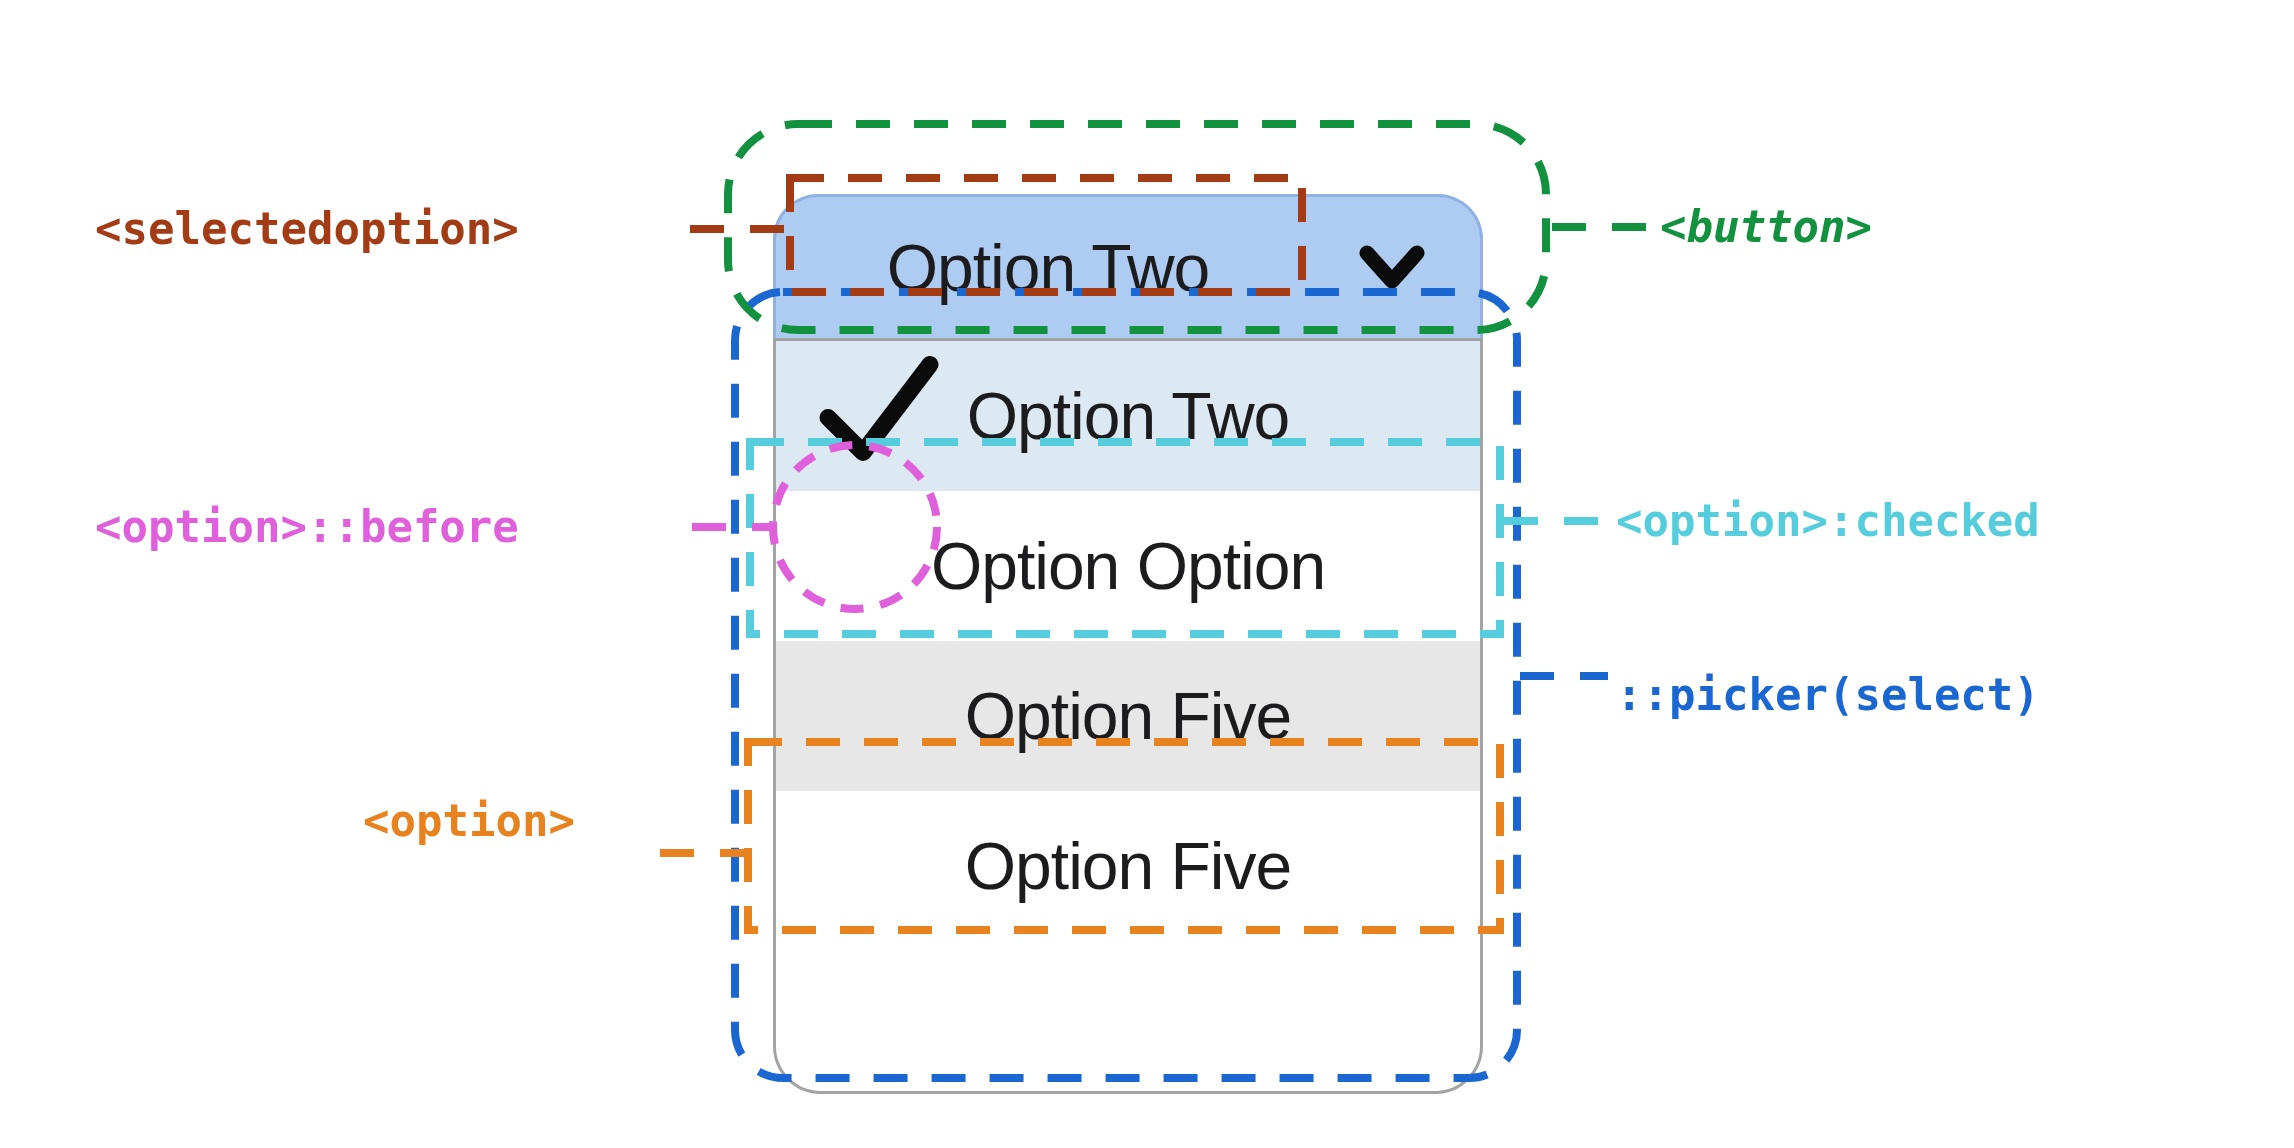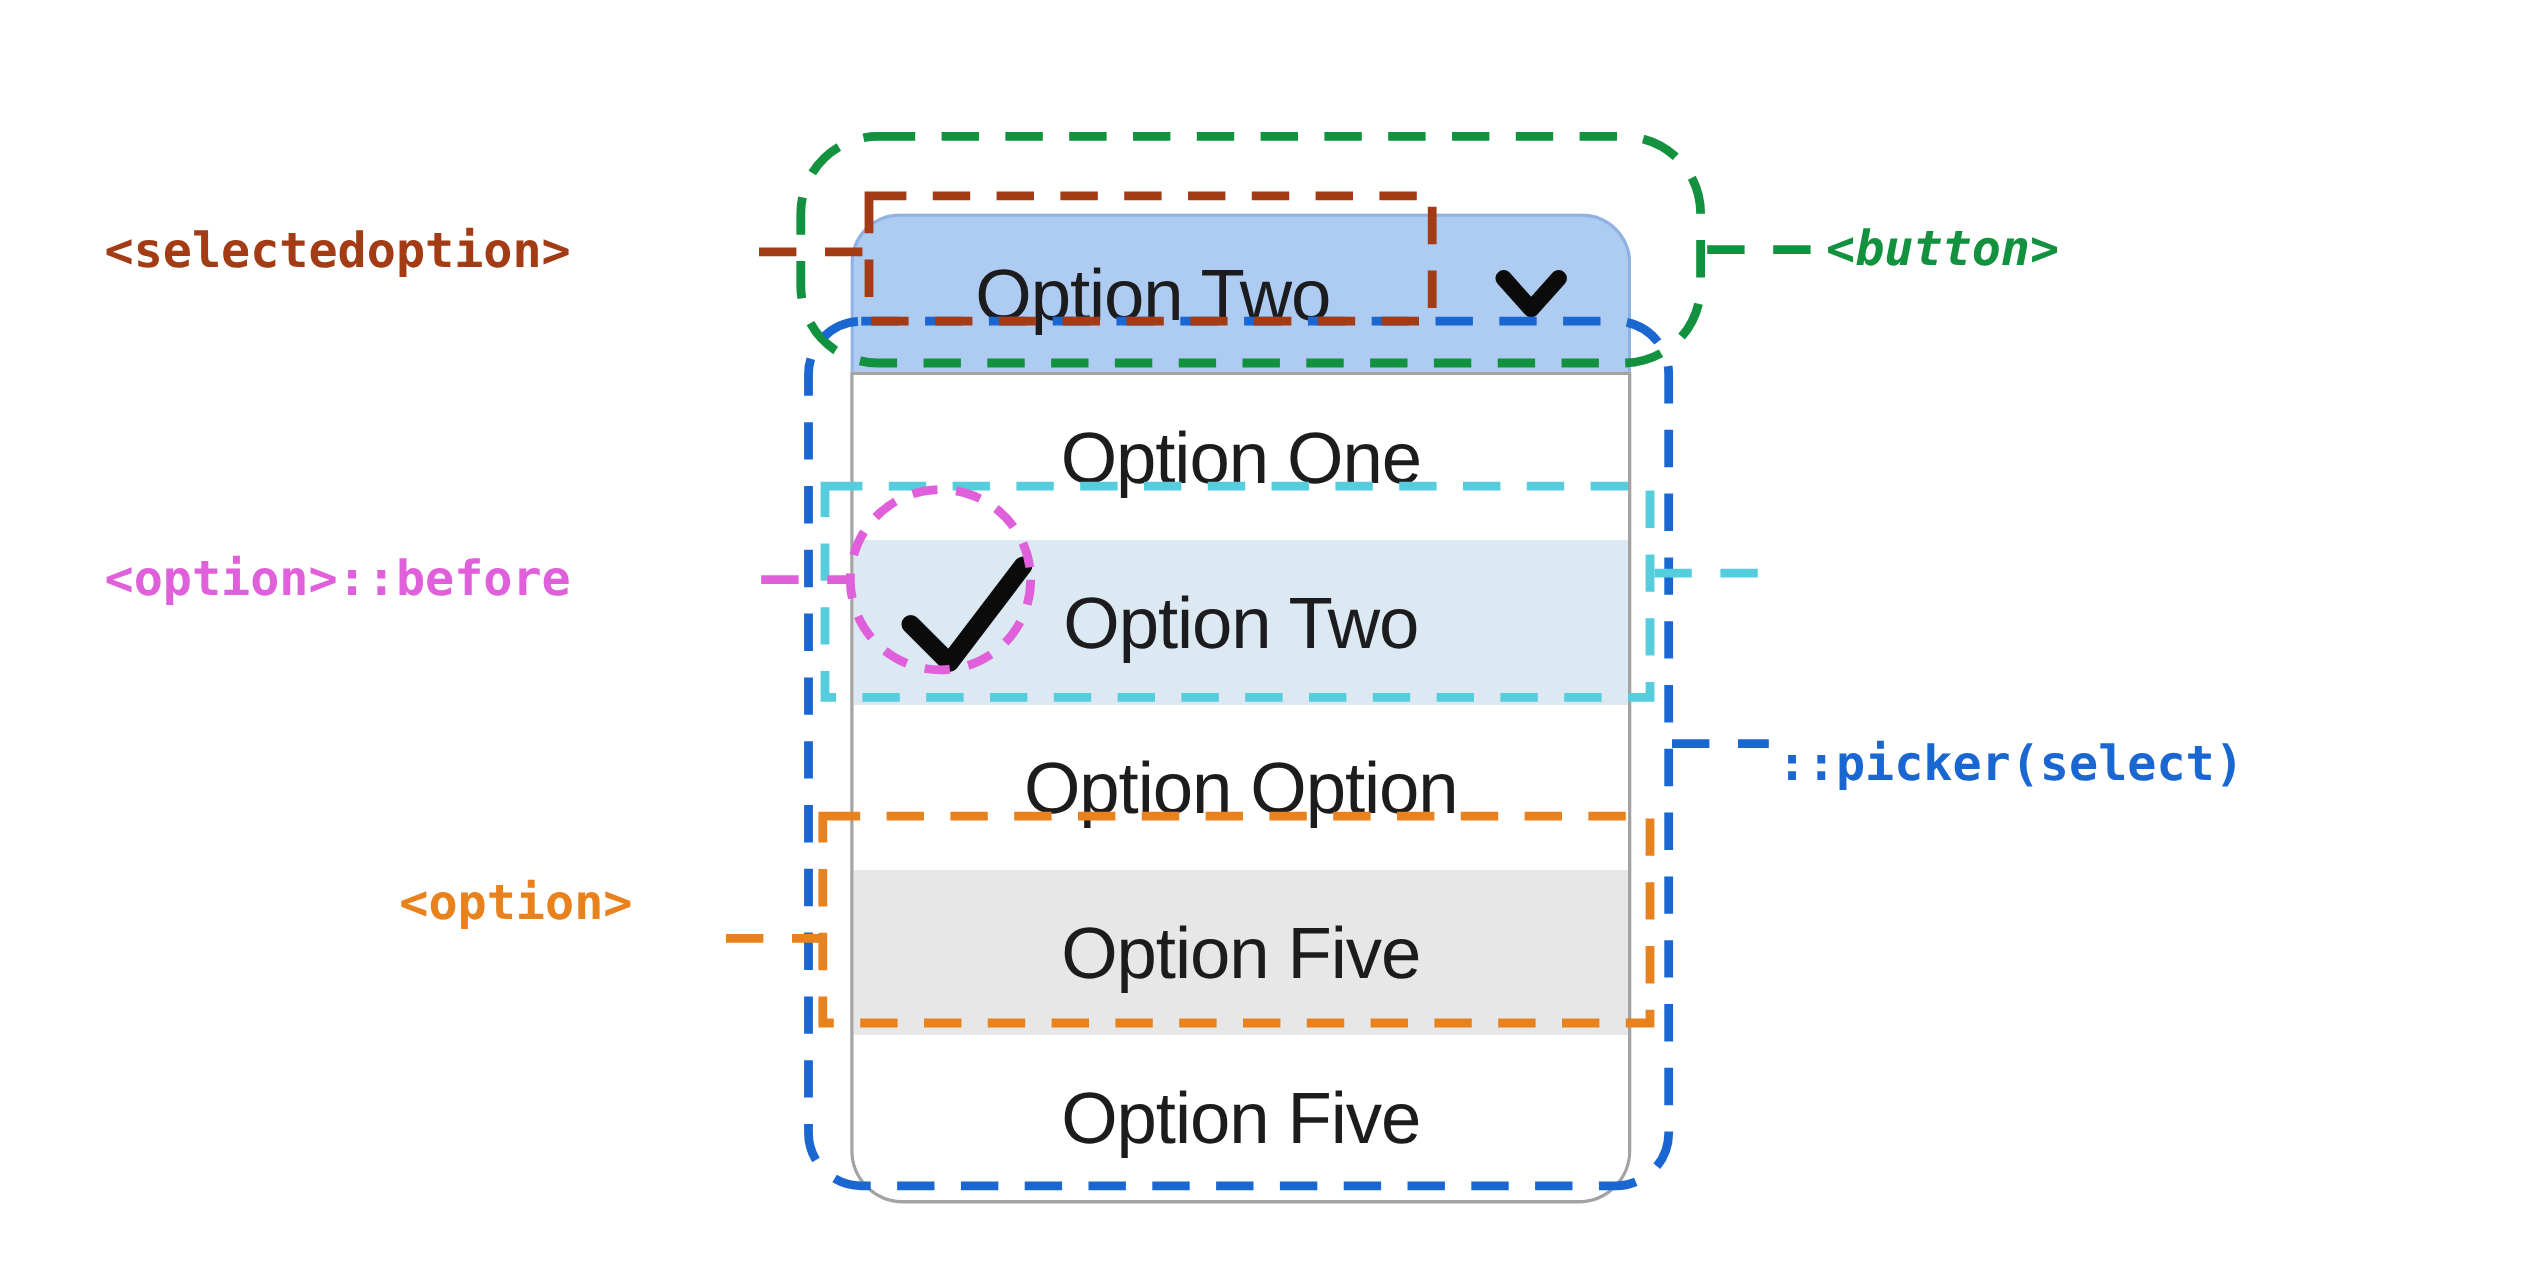--- a/index.html
+++ b/index.html
@@ -66,23 +66,20 @@
     <div class="select-button">
       <span class="selected-option">Option Two</span>
       <span class="chevron-zone">
         <svg width="66" height="46" viewBox="0 0 66 46">
           <polyline points="8,8 33,36 58,8" fill="none" stroke="#0B0B0B" stroke-width="15" stroke-linecap="round" stroke-linejoin="round"></polyline>
         </svg>
       </span>
     </div>
 
     <div class="picker">
-      <div class="opt">
-        <span>Option One</span>
-      </div>
       <div class="opt checked">
         <span class="check-icon">
           <svg width="122" height="106" viewBox="0 0 122 106">
             <polyline points="10,62 45,97 112,9" fill="none" stroke="#0B0B0B" stroke-width="17" stroke-linecap="round" stroke-linejoin="round"></polyline>
           </svg>
         </span>
         <span>Option Two</span>
       </div>
       <div class="opt">
         <span>Option Option</span>
@@ -114,15 +111,16 @@
     <line class="dash-line s-green" x1="1552" y1="227" x2="1650" y2="227"></line>
     <line class="dash-line s-magenta" x1="692" y1="527" x2="772" y2="527"></line>
     <line class="dash-line s-cyan" x1="1504" y1="521" x2="1608" y2="521"></line>
     <line class="dash-line s-blue" x1="1520" y1="676" x2="1608" y2="676"></line>
     <line class="dash-line s-orange" x1="660" y1="853" x2="750" y2="853"></line>
   </svg>
 
   <div class="anno c-darkred" style="left:95px;top:192px;">&lt;selectedoption&gt;</div>
   <div class="anno c-green" style="left:1660px;top:190px;font-style:italic;">&lt;button&gt;</div>
   <div class="anno c-magenta" style="left:95px;top:490px;">&lt;option&gt;::before</div>
+  <div class="anno c-cyan" style="left:1616px;top:484px;">&lt;option&gt;:checked</div>
   <div class="anno c-blue" style="left:1616px;top:639px;">::picker(select)</div>
   <div class="anno c-orange" style="left:363px;top:784px;">&lt;option&gt;</div>
 </div>
 
 </body></html>

